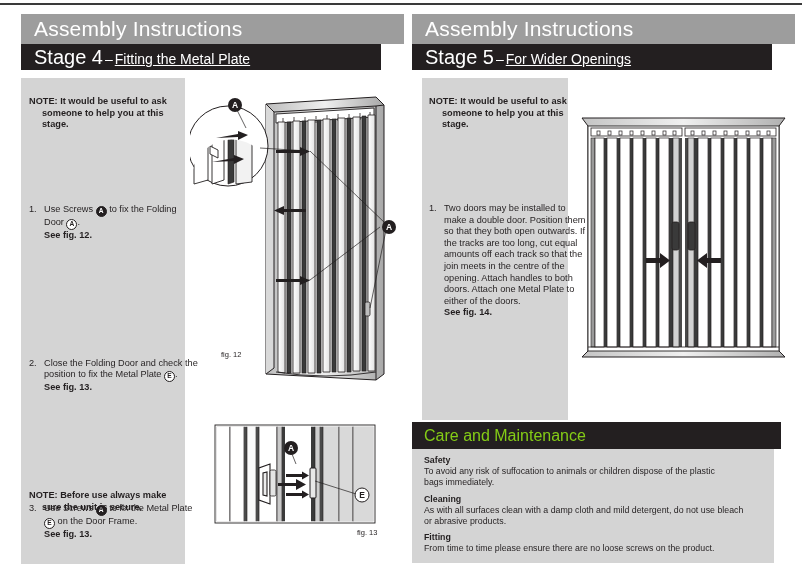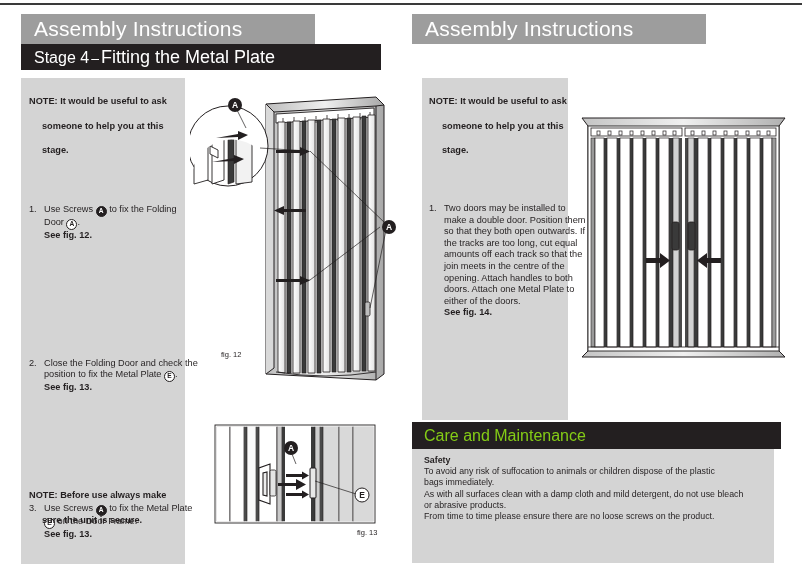--- a/index.html
+++ b/index.html
@@ -11,43 +11,43 @@
   .page{position:absolute;inset:0;}
   .topline{position:absolute;left:0;top:3px;width:802px;height:2px;background:#3a3a3a;}
 
   
   .col{position:absolute;top:0;width:401px;height:576px;}
   .col-left{left:0;}
   .col-right{left:401px;}
 
   
   .band-title{
-    position:absolute;left:21px;top:14px;width:294px;height:30px;
+    position:absolute;left:21px;top:14px;width:383px;height:30px;
     background:#9d9d9d;color:#ffffff;
     font-size:21px;line-height:30px;padding-left:13px;box-sizing:border-box;
     letter-spacing:.2px;font-weight:400;
   }
   .band-stage{
     position:absolute;left:21px;top:44px;width:360px;height:26px;
     background:#231f20;color:#ffffff;
     font-size:15px;line-height:26px;padding-left:13px;box-sizing:border-box;
     white-space:nowrap;
   }
-  .band-stage .stage-num{font-size:16px;}
+  .band-stage .stage-num{font-size:20px;}
   .band-stage .stage-dash{font-size:14px;padding:0 2px;}
-  .band-stage .stage-sub{font-size:18px;}
+  .band-stage .stage-sub{font-size:14px;text-decoration:underline;}
 
   
   .panel{position:absolute;background:#d4d4d4;}
   .panel-left{left:21px;top:78px;width:164px;height:486px;}
 
   
   .tblock{position:absolute;font-size:9.2px;line-height:11.6px;color:#231f20;}
   .note{font-weight:bold;}
-  .note .hang{display:block;padding-left:13px;margin-top:13px;}
+  .note .hang{display:block;padding-left:13px;}
   .numitem{position:relative;padding-left:15px;}
   .numitem .num{position:absolute;left:0;top:0;}
   .seefig{font-weight:bold;display:block;}
 
   
   .clet{
     display:inline-block;width:9px;height:9px;border-radius:50%;
     border:1px solid #231f20;color:#231f20;background:#fff;
     font-size:6.6px;line-height:8.6px;text-align:center;
     vertical-align:-1px;font-weight:bold;
@@ -281,20 +281,23 @@
     </div>
     <div class="figcap" style="left:357px;top:528px;">fig. 13</div>
   </div>
 
   <div class="col col-right">
 
     <div class="band-title" style="left:11px;">
       <span>Assembly Instructions</span>
     </div>
 
+    <div class="band-stage" style="left:11px;">
+      <span class="stage-num">Stage 5</span><span class="stage-dash">–</span><span class="stage-sub">For Wider Openings</span>
+    </div>
 
     <div class="panel" style="left:21px;top:78px;width:146px;height:342px;"></div>
 
     <div class="tblock note" style="left:28px;top:96px;width:140px;">
       <span>NOTE: It would be useful to ask</span>
       <span class="hang">someone to help you at this</span>
       <span class="hang">stage.</span>
     </div>
 
     <div class="tblock numitem" style="left:28px;top:203px;width:142px;">
@@ -400,18 +403,20 @@
   </div>
 
   <div class="care-band">
     <span>Care and Maintenance</span>
   </div>
   <div class="care-body">
     <div class="care-h">Safety</div>
     <div class="care-p">To avoid any risk of suffocation to animals or children dispose of the plastic</div>
     <div class="care-p">bags immediately.</div>
 
+    <div class="care-h">Cleaning</div>
     <div class="care-p">As with all surfaces clean with a damp cloth and mild detergent, do not use bleach</div>
     <div class="care-p">or abrasive products.</div>
 
+    <div class="care-h">Fitting</div>
     <div class="care-p">From time to time please ensure there are no loose screws on the product.</div>
   </div>
 </div>
 
 </body></html>

